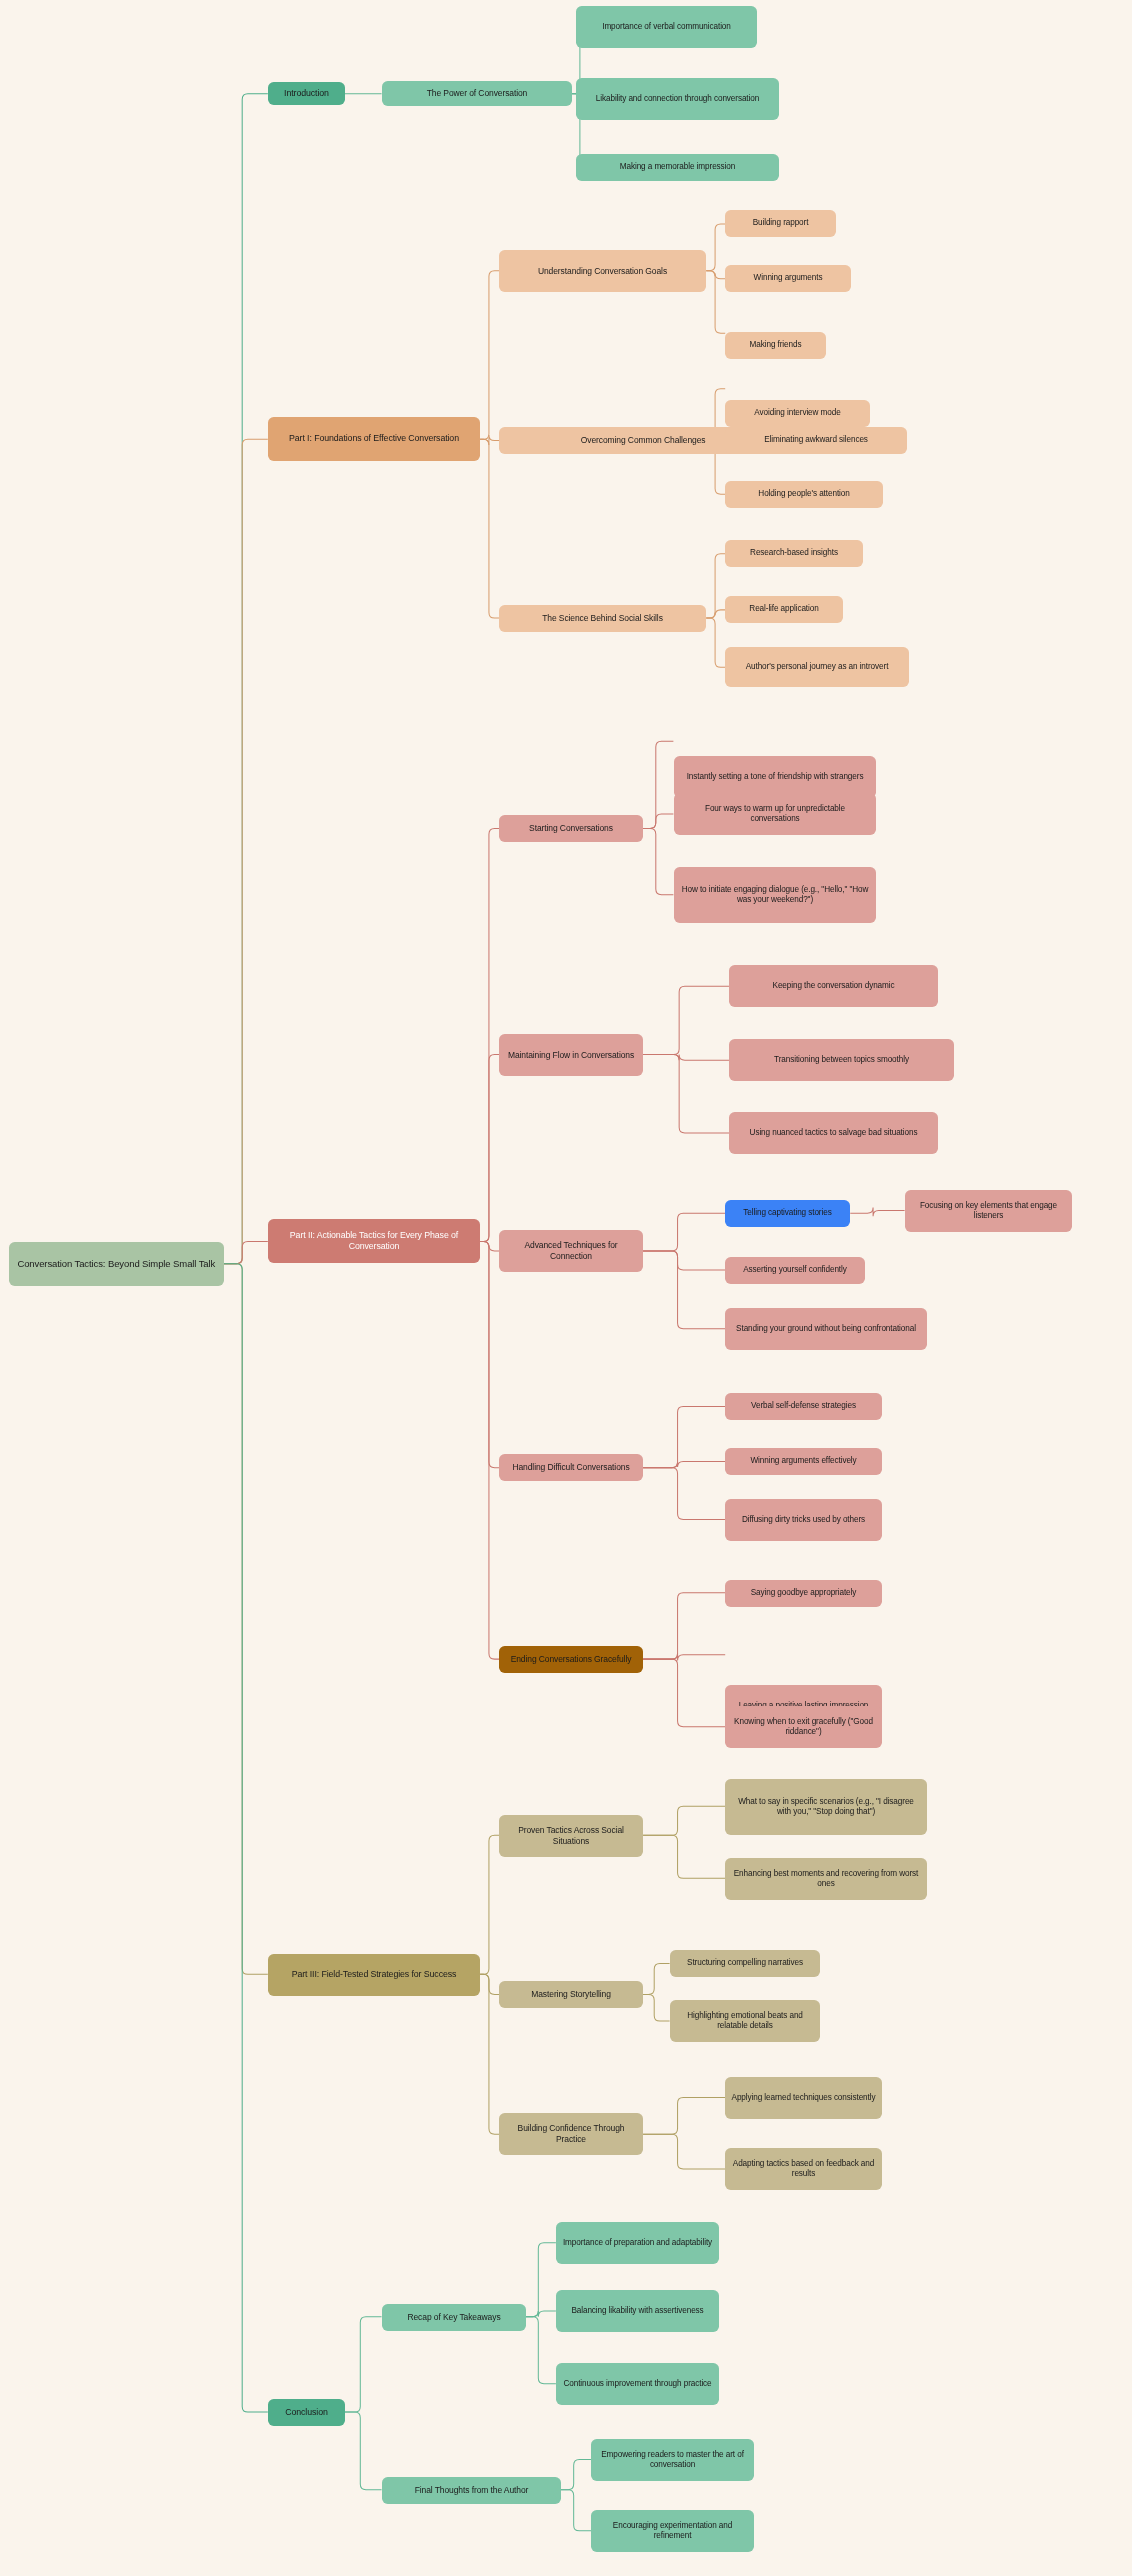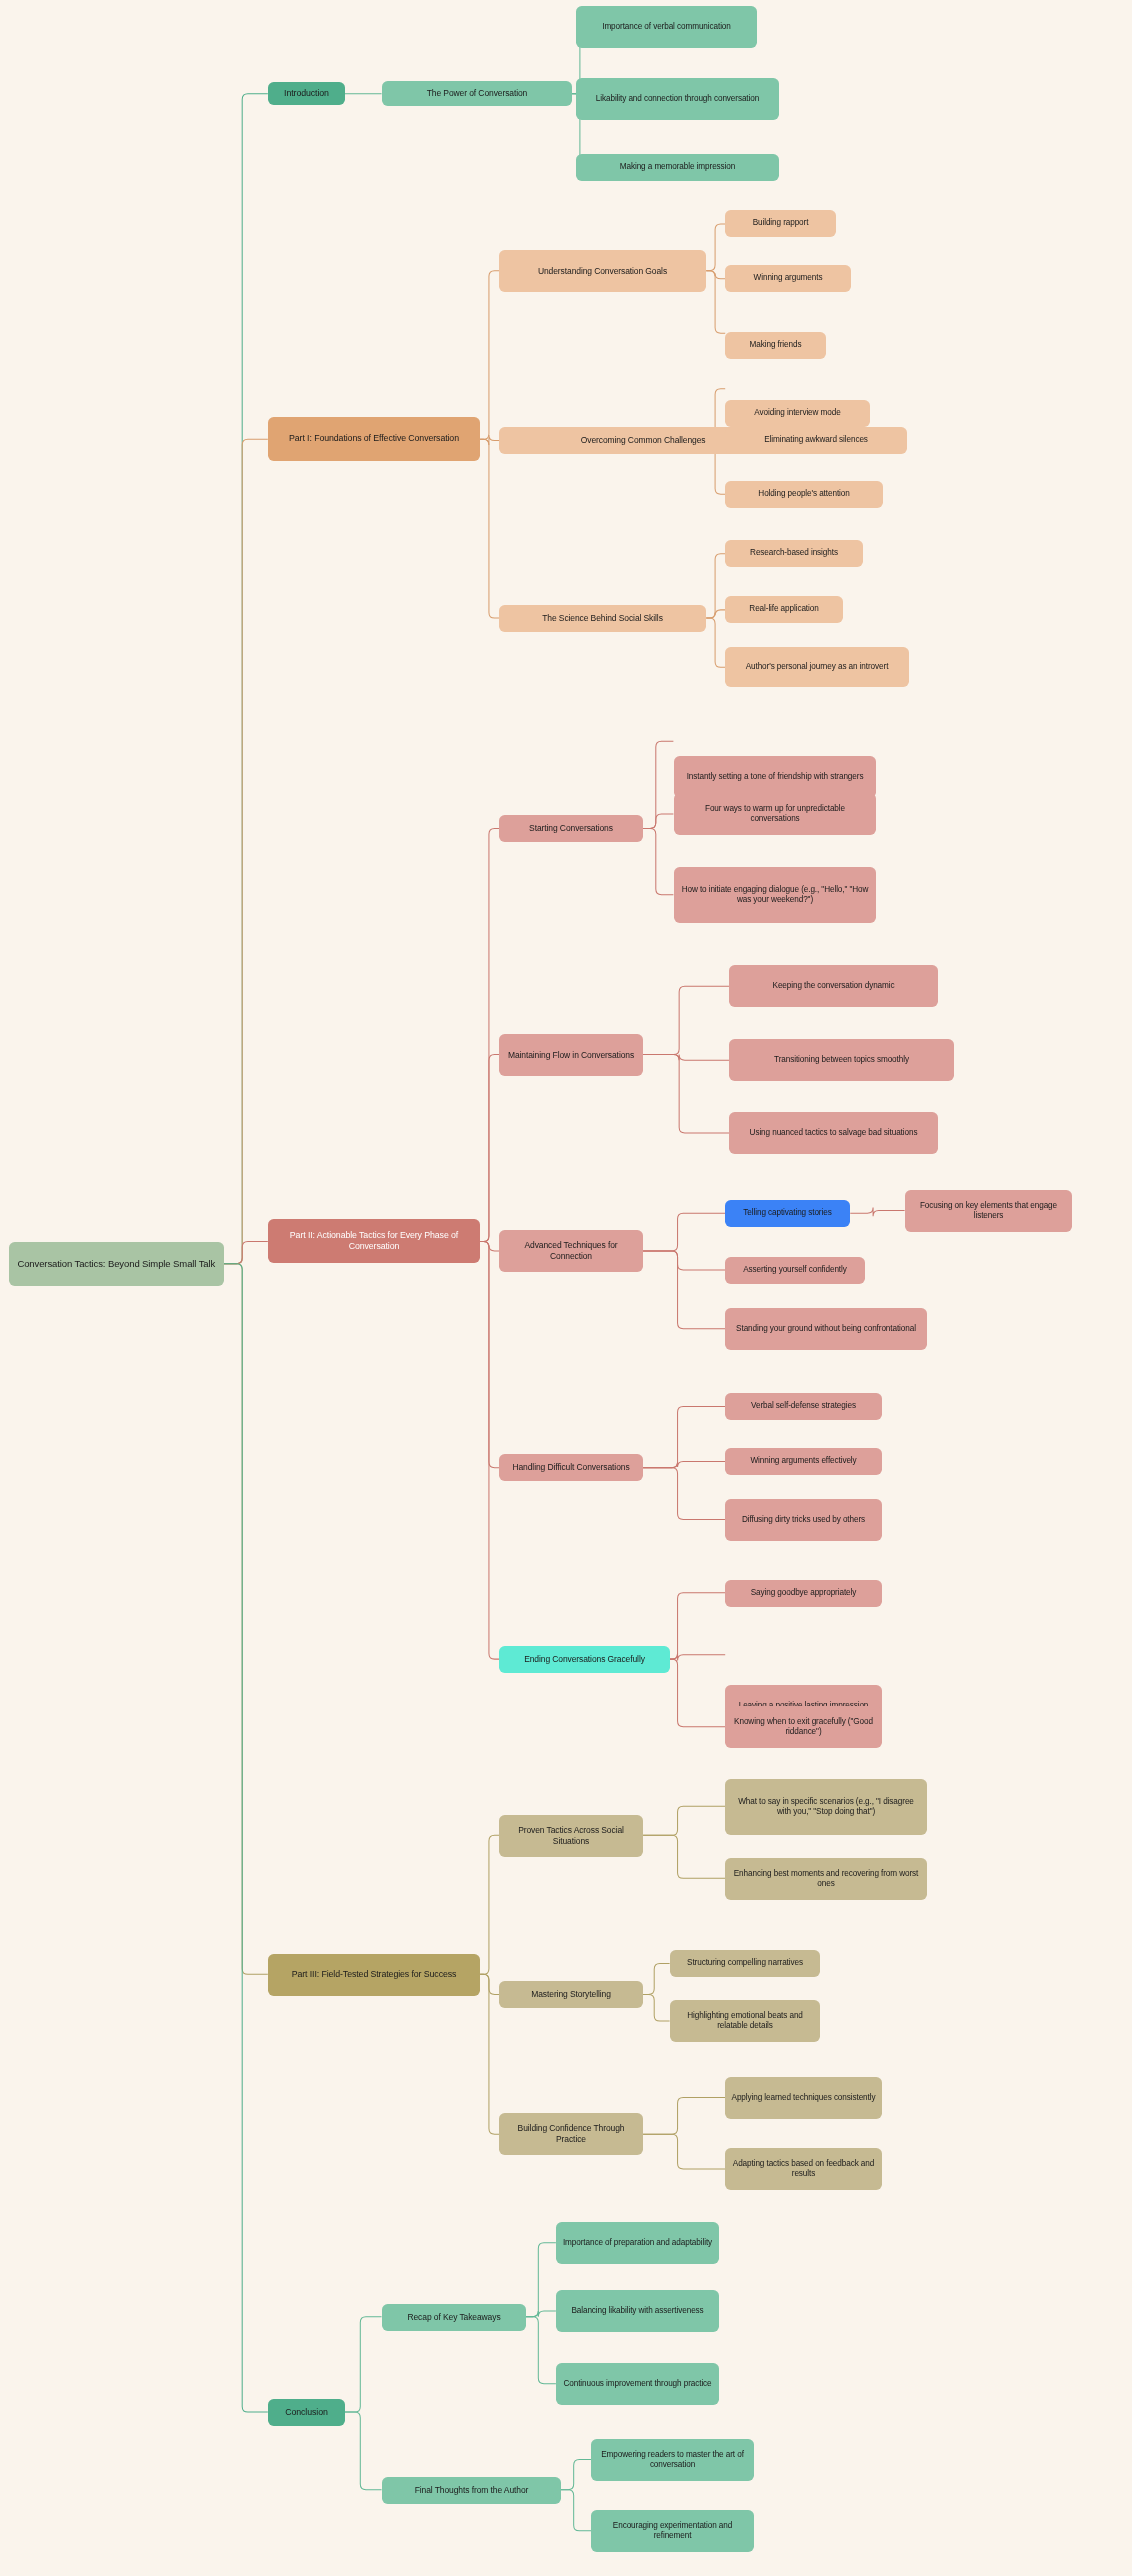--- a/index.html
+++ b/index.html
@@ -123,21 +123,21 @@
       <div class="node lvl3" style="left: 729px; top: 1112px; width: 209px; height: 42px; background: rgb(221, 160, 154);">Using nuanced tactics to salvage bad situations</div>
       <div class="node lvl2" style="left: 499px; top: 1230px; width: 144px; height: 42px; background: rgb(221, 160, 154);">Advanced Techniques for Connection</div>
       <div class="node lvl3" style="left: 725px; top: 1200px; width: 125px; height: 26.5px; background: #3b82f6;">Telling captivating stories</div>
       <div class="node lvl4" style="left: 905px; top: 1190px; width: 167px; height: 42px; background: rgb(221, 160, 154);">Focusing on key elements that engage listeners</div>
       <div class="node lvl3" style="left: 725px; top: 1257px; width: 140px; height: 26.5px; background: rgb(221, 160, 154);">Asserting yourself confidently</div>
       <div class="node lvl3" style="left: 725px; top: 1308px; width: 202px; height: 42px; background: rgb(221, 160, 154);">Standing your ground without being confrontational</div>
       <div class="node lvl2" style="left: 499px; top: 1454px; width: 144px; height: 26.5px; background: rgb(221, 160, 154);">Handling Difficult Conversations</div>
       <div class="node lvl3" style="left: 725px; top: 1393px; width: 157px; height: 26.5px; background: rgb(221, 160, 154);">Verbal self-defense strategies</div>
       <div class="node lvl3" style="left: 725px; top: 1448px; width: 157px; height: 26.5px; background: rgb(221, 160, 154);">Winning arguments effectively</div>
       <div class="node lvl3" style="left: 725px; top: 1499px; width: 157px; height: 42px; background: rgb(221, 160, 154);">Diffusing dirty tricks used by others</div>
-      <div class="node lvl2" style="left: 499px; top: 1646px; width: 171px; height: 26.5px; background: #5eead4;">Ending Conversations Gracefully</div>
+      <div class="node lvl2" style="left: 499px; top: 1646px; width: 144px; height: 26.5px; background: #a16207;">Ending Conversations Gracefully</div>
       <div class="node lvl3" style="left: 725px; top: 1580px; width: 157px; height: 26.5px; background: rgb(221, 160, 154);">Saying goodbye appropriately</div>
       <div class="node lvl3" style="left: 725px; top: 1685px; width: 157px; height: 42px; background: rgb(221, 160, 154);">Leaving a positive lasting impression</div>
       <div class="node lvl3" style="left: 725px; top: 1706px; width: 157px; height: 42px; background: rgb(221, 160, 154);">Knowing when to exit gracefully ("Good riddance")</div>
       <div class="node lvl1" style="left: 268px; top: 1954px; width: 212px; height: 42px; background: rgb(181, 164, 100);">Part III: Field-Tested Strategies for Success</div>
       <div class="node lvl2" style="left: 499px; top: 1815px; width: 144px; height: 42px; background: rgb(198, 186, 146);">Proven Tactics Across Social Situations</div>
       <div class="node lvl3" style="left: 725px; top: 1779px; width: 202px; height: 56px; background: rgb(198, 186, 146);">What to say in specific scenarios (e.g., "I disagree with you," "Stop doing that")</div>
       <div class="node lvl3" style="left: 725px; top: 1858px; width: 202px; height: 42px; background: rgb(198, 186, 146);">Enhancing best moments and recovering from worst ones</div>
       <div class="node lvl2" style="left: 499px; top: 1981px; width: 144px; height: 26.5px; background: rgb(198, 186, 146);">Mastering Storytelling</div>
       <div class="node lvl3" style="left: 670px; top: 1950px; width: 150px; height: 26.5px; background: rgb(198, 186, 146);">Structuring compelling narratives</div>
       <div class="node lvl3" style="left: 670px; top: 2000px; width: 150px; height: 42px; background: rgb(198, 186, 146);">Highlighting emotional beats and relatable details</div>

